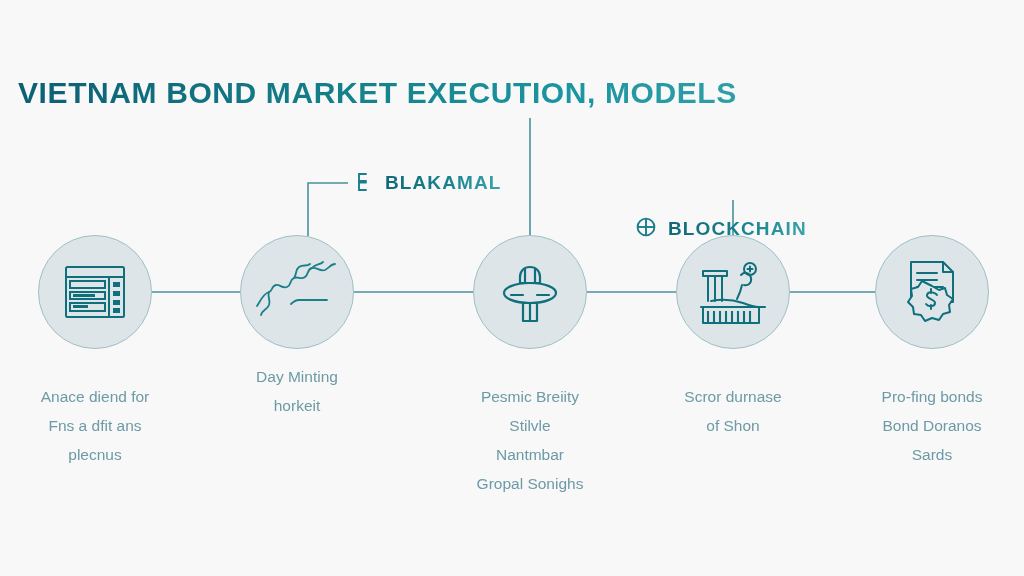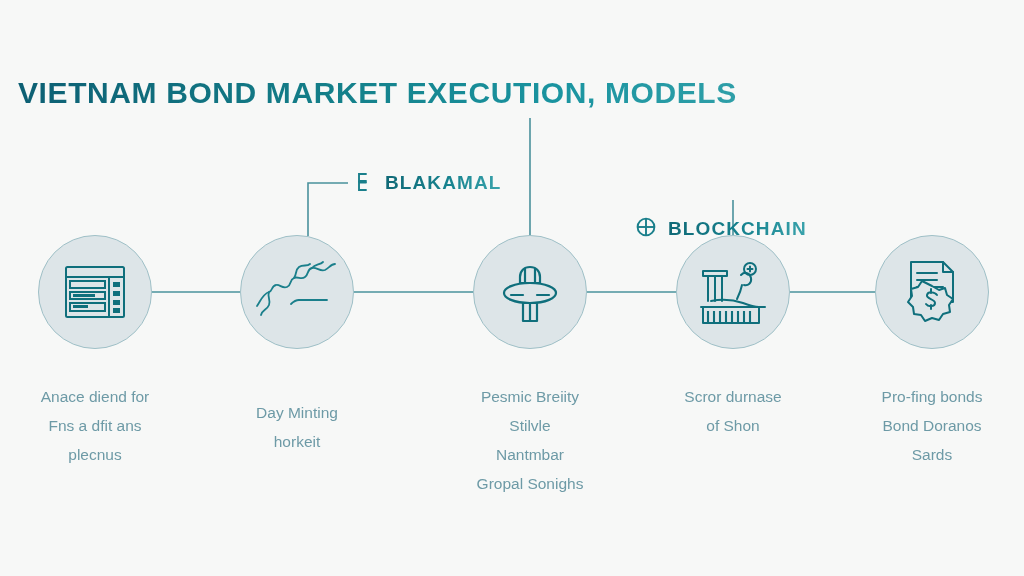--- a/index.html
+++ b/index.html
@@ -228,21 +228,21 @@
         <path d="M38 37 C36 34 29 33 28 37 C27 41 36 41 36 45 C36 49 29 49 27 46"></path>
         <line x1="32" y1="31" x2="32" y2="35"></line>
         <line x1="32" y1="47" x2="32" y2="51"></line>
       </g>
     </svg>
   </div>
 
   <div class="caption" style="left:95px; top:382px;">Anace diend for
 Fns a dfit ans
 plecnus</div>
-  <div class="caption" style="left:297px; top:398px;">Day Minting
+  <div class="caption" style="left:297px; top:362px;">Day Minting
 horkeit</div>
   <div class="caption" style="left:530px; top:382px;">Pesmic Breiity
 Stilvle
 Nantmbar
 Gropal Sonighs</div>
   <div class="caption" style="left:733px; top:382px;">Scror durnase
 of Shon</div>
   <div class="caption" style="left:932px; top:382px;">Pro-fing bonds
 Bond Doranos
 Sards</div>

